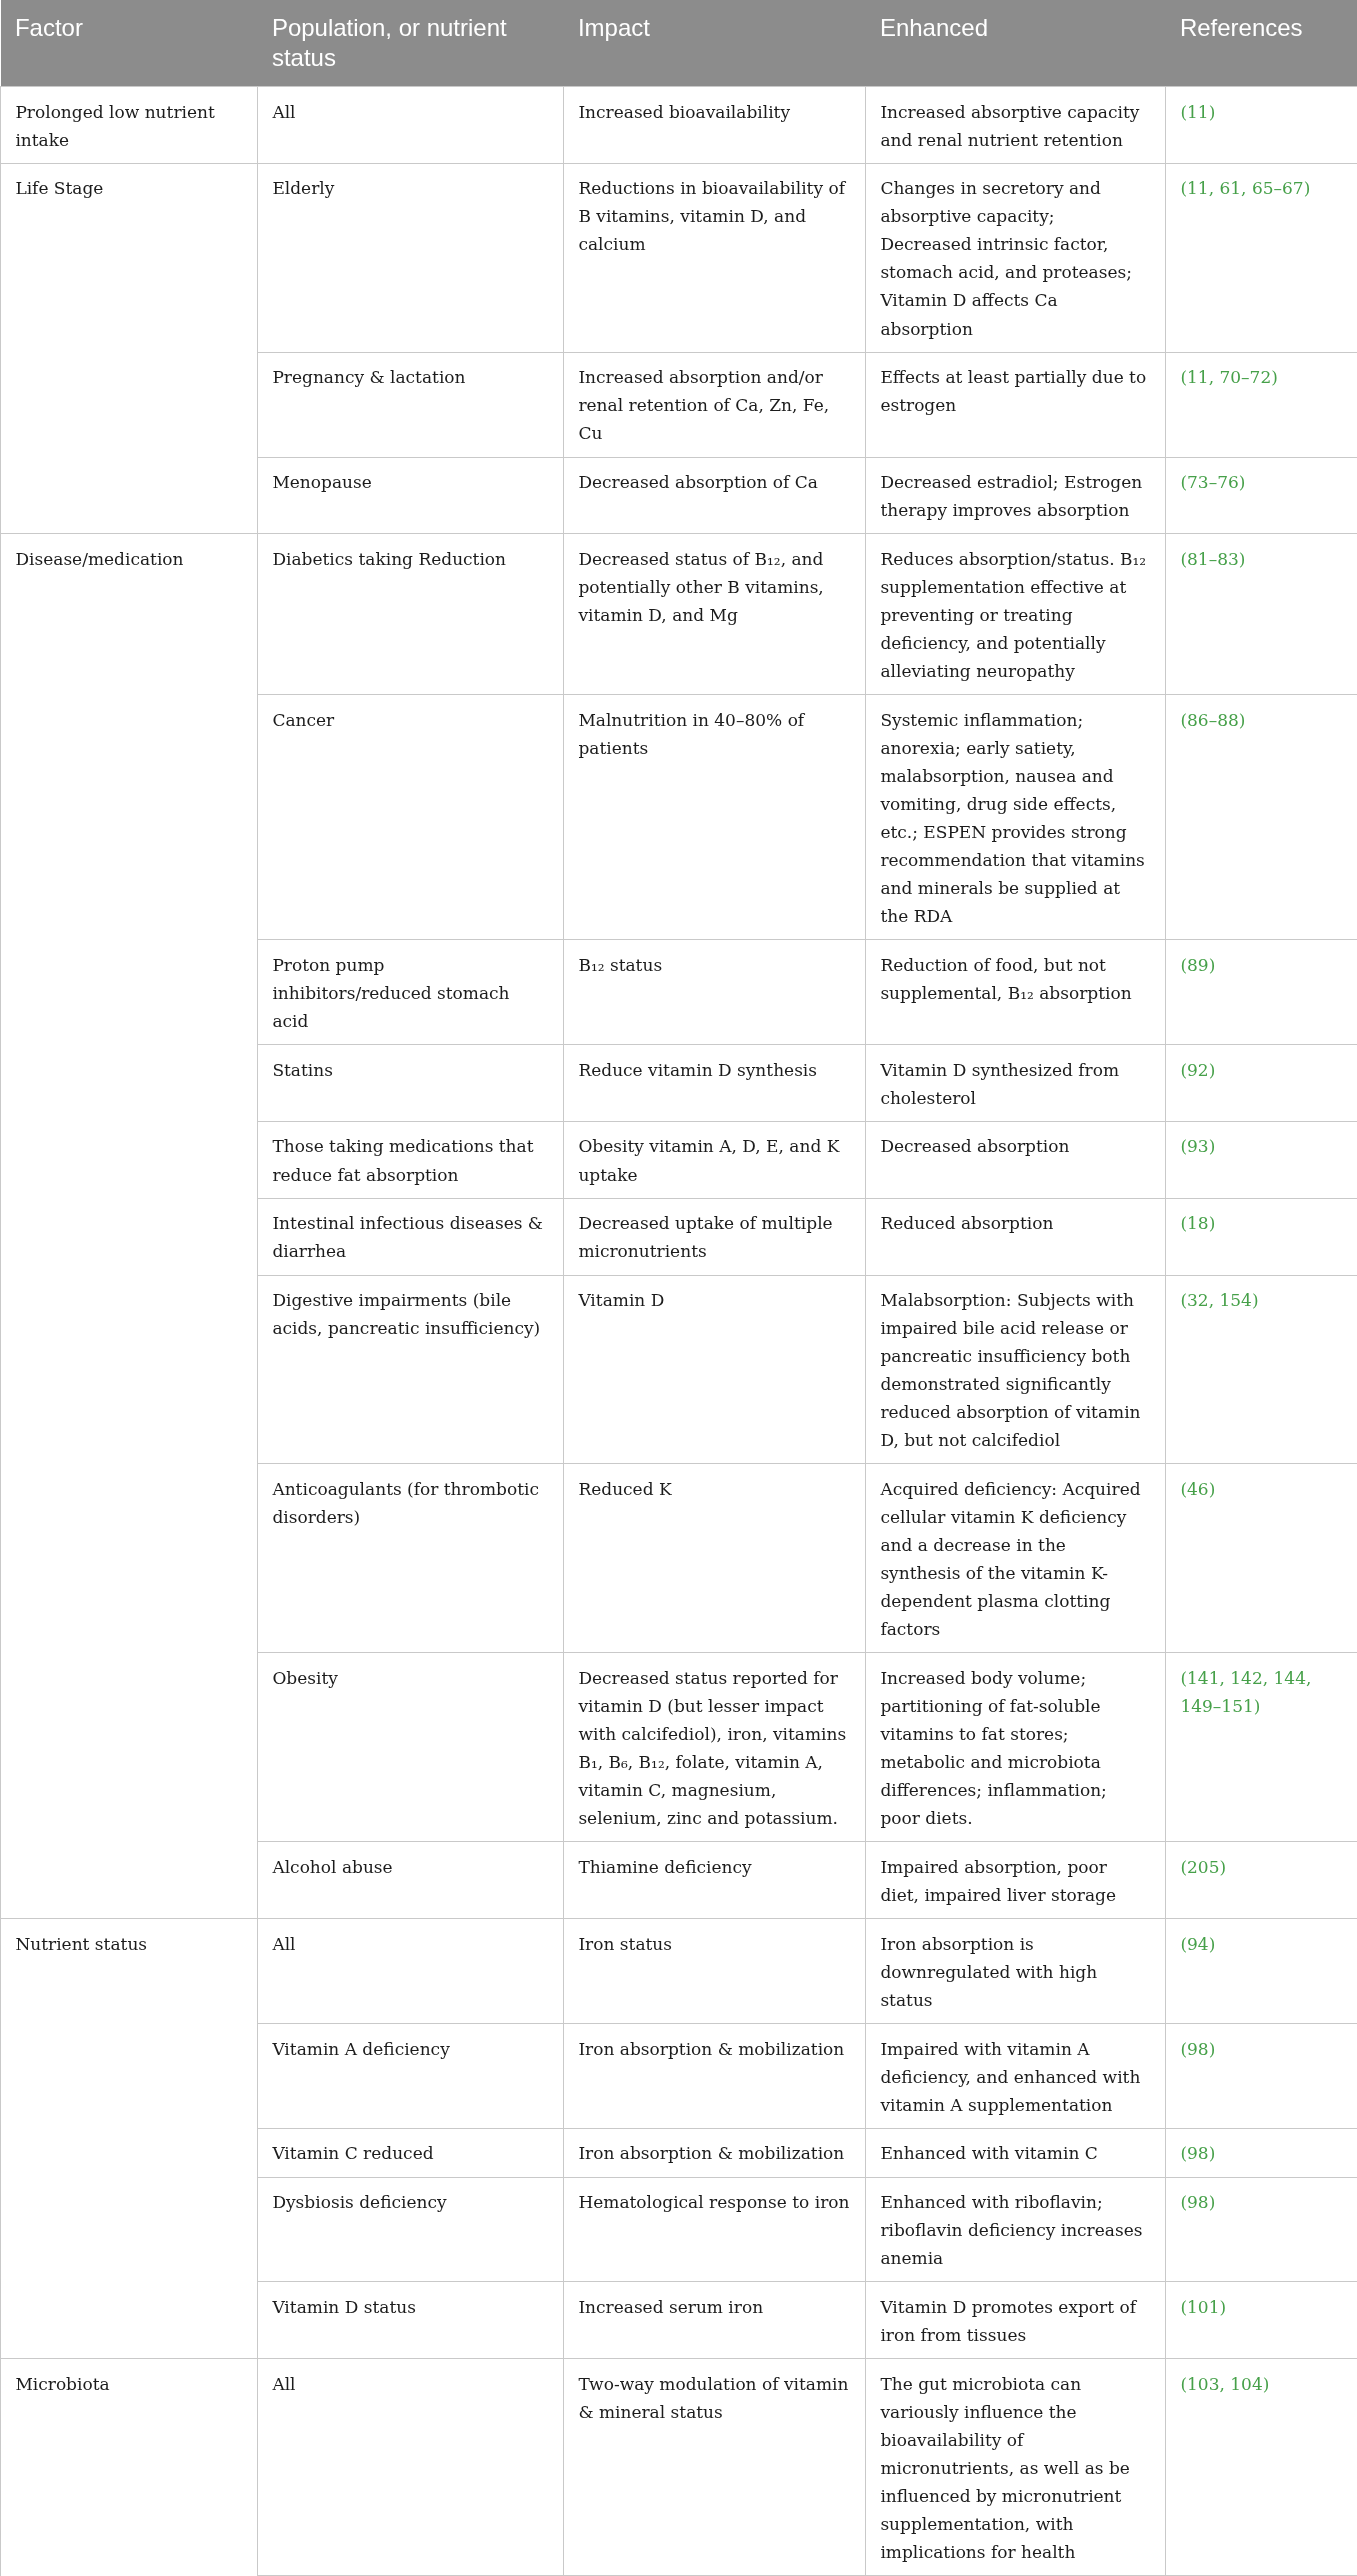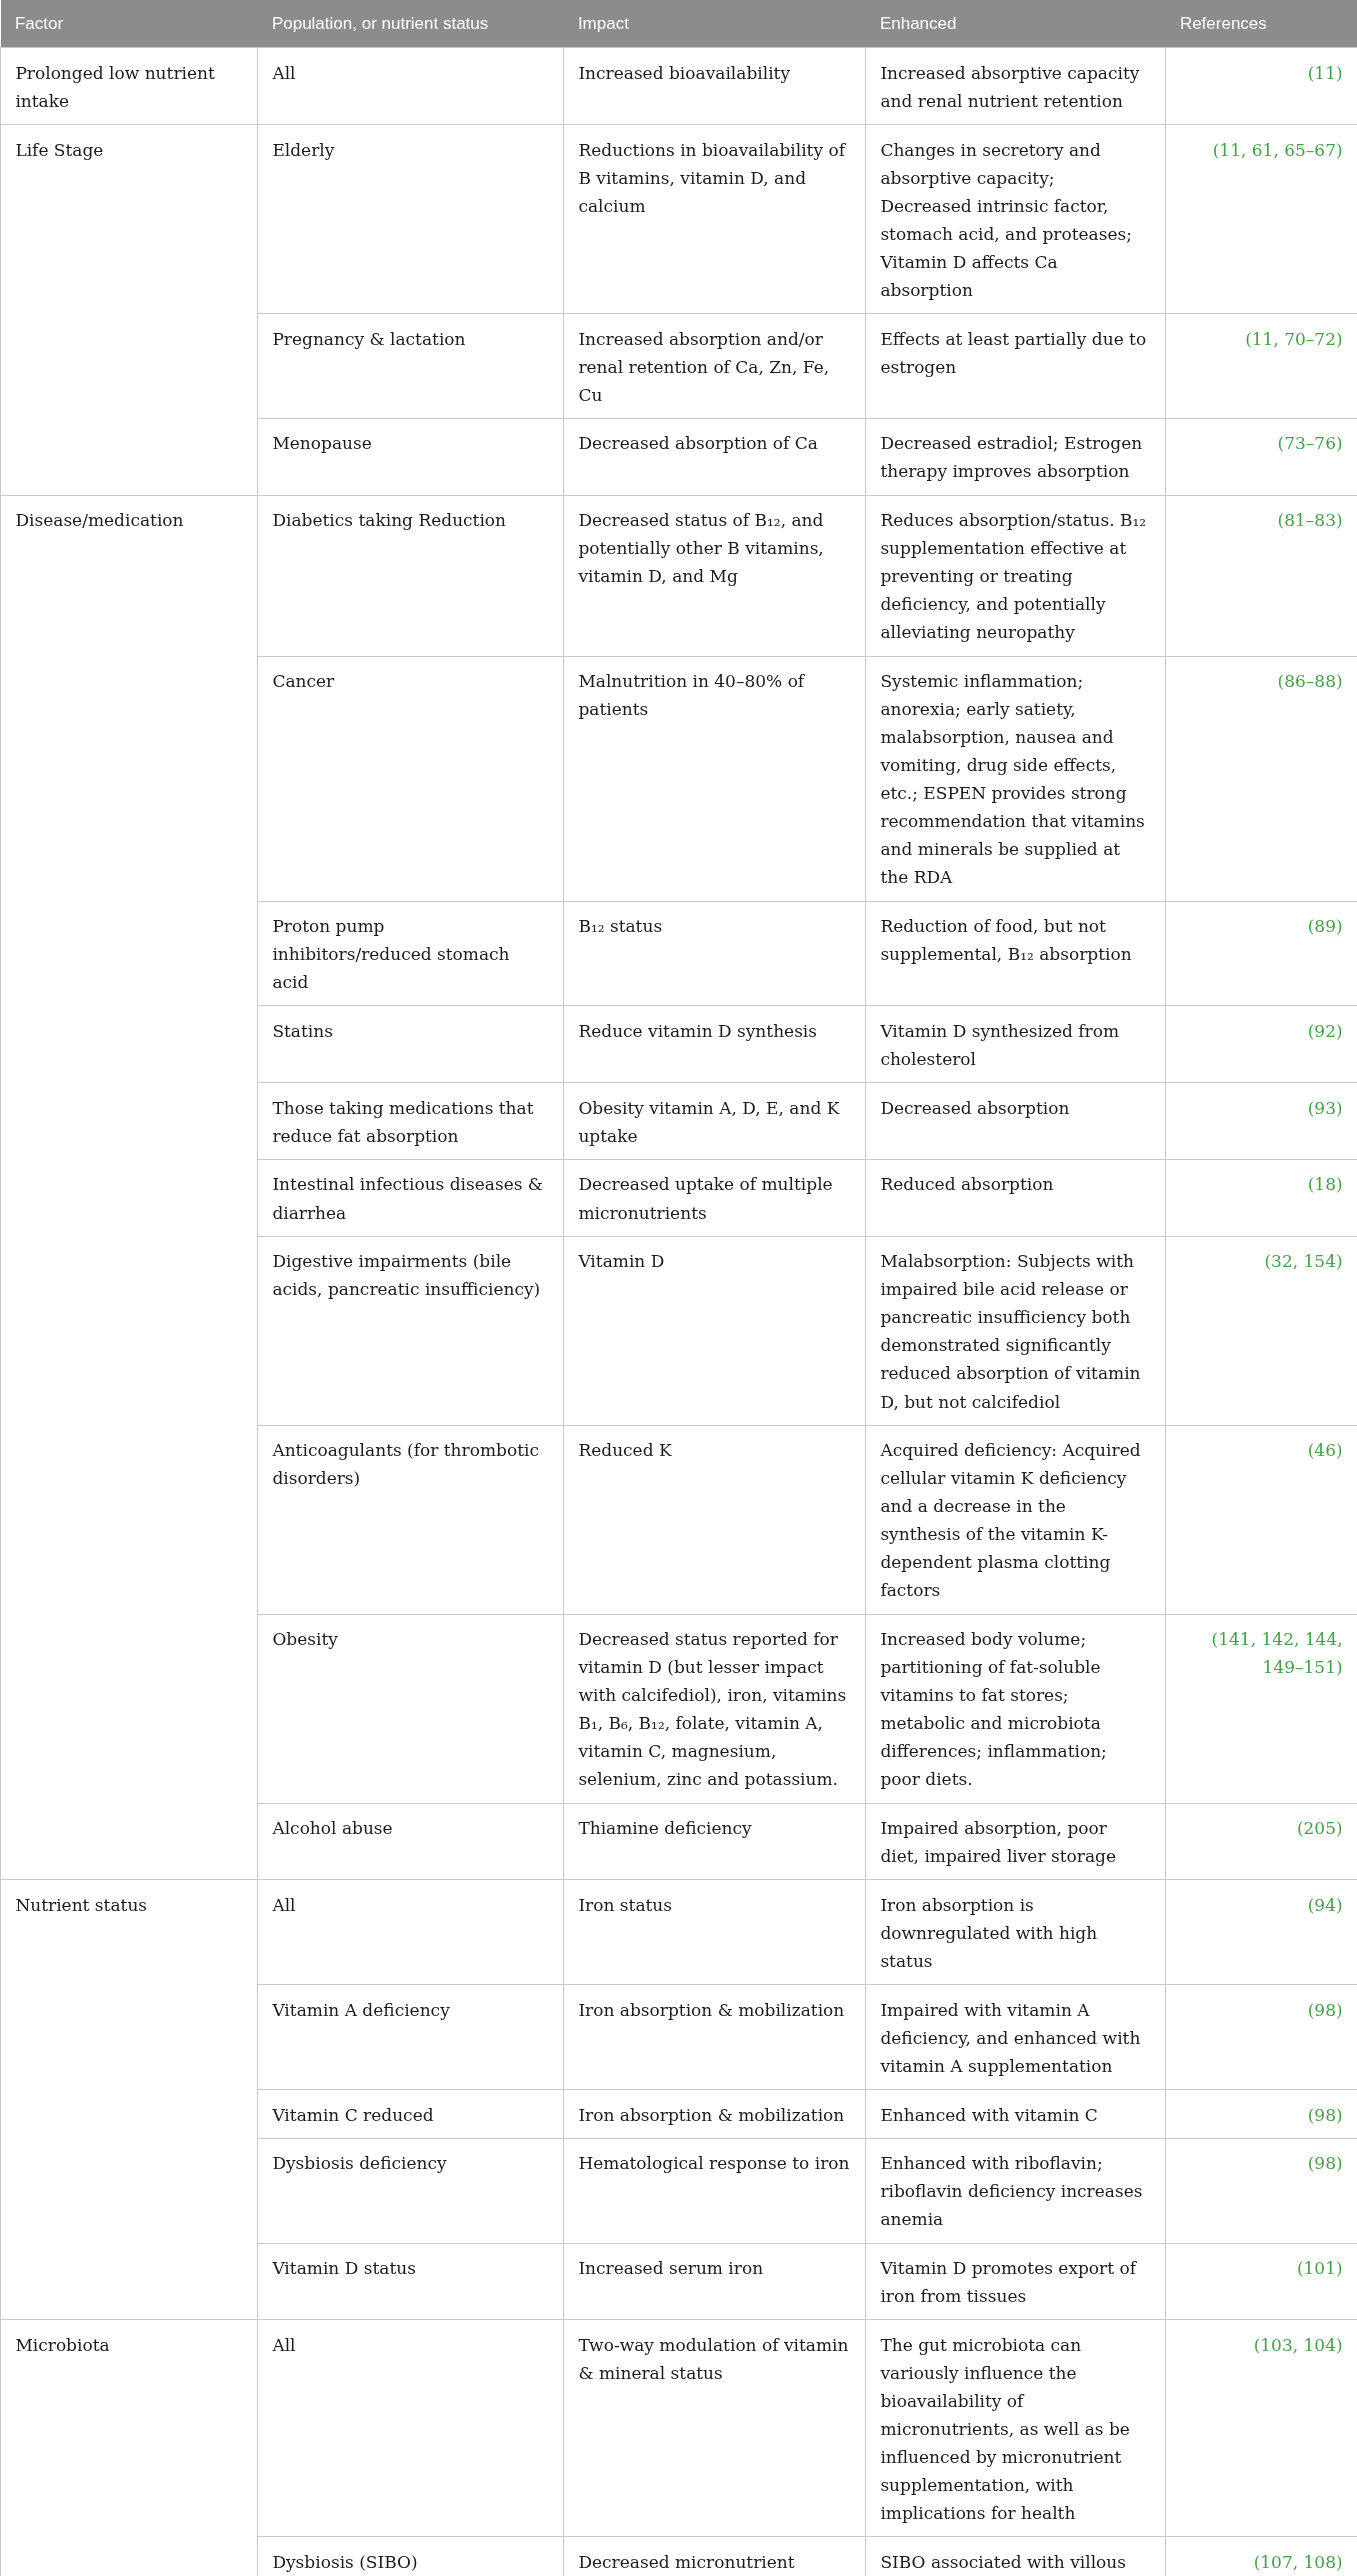--- a/index.html
+++ b/index.html
@@ -16,42 +16,42 @@
   table.factors-table {
     width: 1358px;
     border-collapse: collapse;
     table-layout: fixed;
   }
   table.factors-table thead th {
     background: var(--header-bg, #8c8c8c);
     color: var(--header-text, #ffffff);
     font-family: "Liberation Sans", "DejaVu Sans", sans-serif;
     font-weight: 400;
-    font-size: 17px;
+    font-size: 24px;
     line-height: 1.25;
     text-align: left;
     vertical-align: top;
     padding: 13px 14.4px 13px 14.4px;
     margin-top: 46px;
   }
   table.factors-table td {
     border: 0.7px solid var(--border-color, #c9c9c9);
     vertical-align: top;
     padding: 10.5px 14.4px 9.2px 14.4px;
     font-size: 17px;
     line-height: 1.65;
     color: var(--body-text, #1c1c1c);
     background: #ffffff;
     word-wrap: break-word;
   }
   td.factor-cell {
     border-left: 0.7px solid var(--border-color, #c9c9c9);
   }
   td.references-cell {
-    text-align: right;
+    text-align: left;
   }
   .ref-link {
     color: var(--ref-green, #46a049);
     cursor: pointer;
   }
   table.factors-table { border-bottom: 0.7px solid var(--border-color, #c9c9c9); }
 </style>
 </head>
 <body>
 

